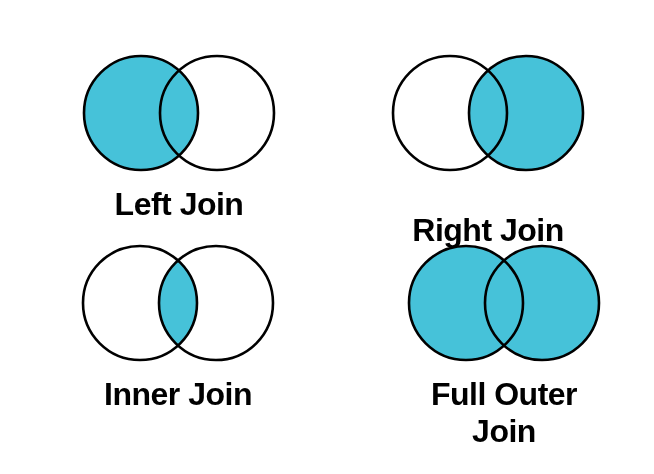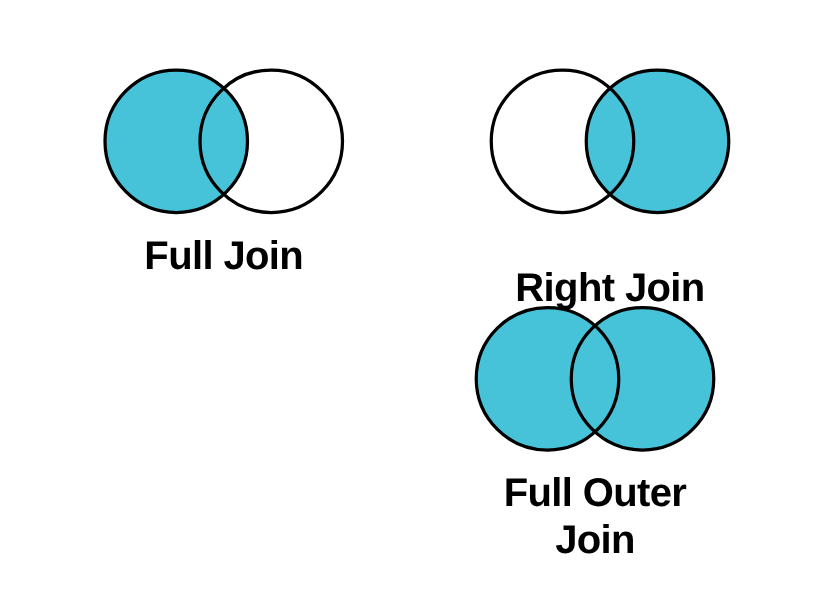--- a/index.html
+++ b/index.html
@@ -33,47 +33,55 @@
     text-align: center;
     font-weight: bold;
     font-size: 32px;
     line-height: 37px;
     letter-spacing: -0.5px;
     color: #000000;
   }
   .q-tl { left: 79px;  top: 52px; }
   .q-tr { left: 388px; top: 52px; gap: 26px; }
   .q-bl { left: 78px;  top: 242px; }
-  .q-br { left: 376px; top: 242px; }
+  .q-br { left: 404px; top: 242px; }
 </style>
 </head>
 <body>
 
 <div class="canvas">
 
   <div class="quadrant q-tl">
     <svg viewBox="0 0 200 122">
         <circle cx="62" cy="61" r="57" fill="#46C2D9"></circle>
         <path d="M 100 18.5 A 57 57 0 0 1 100 103.5 A 57 57 0 0 1 100 18.5 Z" fill="#46C2D9"></path>
         <circle cx="62" cy="61" r="57" fill="none" stroke="#000000" stroke-width="2.6"></circle>
         <circle cx="138" cy="61" r="57" fill="none" stroke="#000000" stroke-width="2.6"></circle>
       </svg>
-    <div class="venn-label">Full Join</div>
+    <div class="venn-label">Left Join</div>
   </div>
 
   <div class="quadrant q-tr">
     <svg viewBox="0 0 200 122">
         <circle cx="138" cy="61" r="57" fill="#46C2D9"></circle>
         <path d="M 100 18.5 A 57 57 0 0 1 100 103.5 A 57 57 0 0 1 100 18.5 Z" fill="#46C2D9"></path>
         <circle cx="62" cy="61" r="57" fill="none" stroke="#000000" stroke-width="2.6"></circle>
         <circle cx="138" cy="61" r="57" fill="none" stroke="#000000" stroke-width="2.6"></circle>
       </svg>
     <div class="venn-label">Right Join</div>
   </div>
 
+  <div class="quadrant q-bl">
+    <svg viewBox="0 0 200 122">
+        <path d="M 100 18.5 A 57 57 0 0 1 100 103.5 A 57 57 0 0 1 100 18.5 Z" fill="#46C2D9"></path>
+        <circle cx="62" cy="61" r="57" fill="none" stroke="#000000" stroke-width="2.6"></circle>
+        <circle cx="138" cy="61" r="57" fill="none" stroke="#000000" stroke-width="2.6"></circle>
+      </svg>
+    <div class="venn-label">Inner Join</div>
+  </div>
 
   <div class="quadrant q-br">
     <svg viewBox="0 0 200 122">
         <circle cx="62" cy="61" r="57" fill="#46C2D9"></circle>
         <circle cx="138" cy="61" r="57" fill="#46C2D9"></circle>
         <path d="M 100 18.5 A 57 57 0 0 1 100 103.5 A 57 57 0 0 1 100 18.5 Z" fill="#46C2D9"></path>
         <circle cx="62" cy="61" r="57" fill="none" stroke="#000000" stroke-width="2.6"></circle>
         <circle cx="138" cy="61" r="57" fill="none" stroke="#000000" stroke-width="2.6"></circle>
       </svg>
     <div class="venn-label">Full Outer Join</div>

